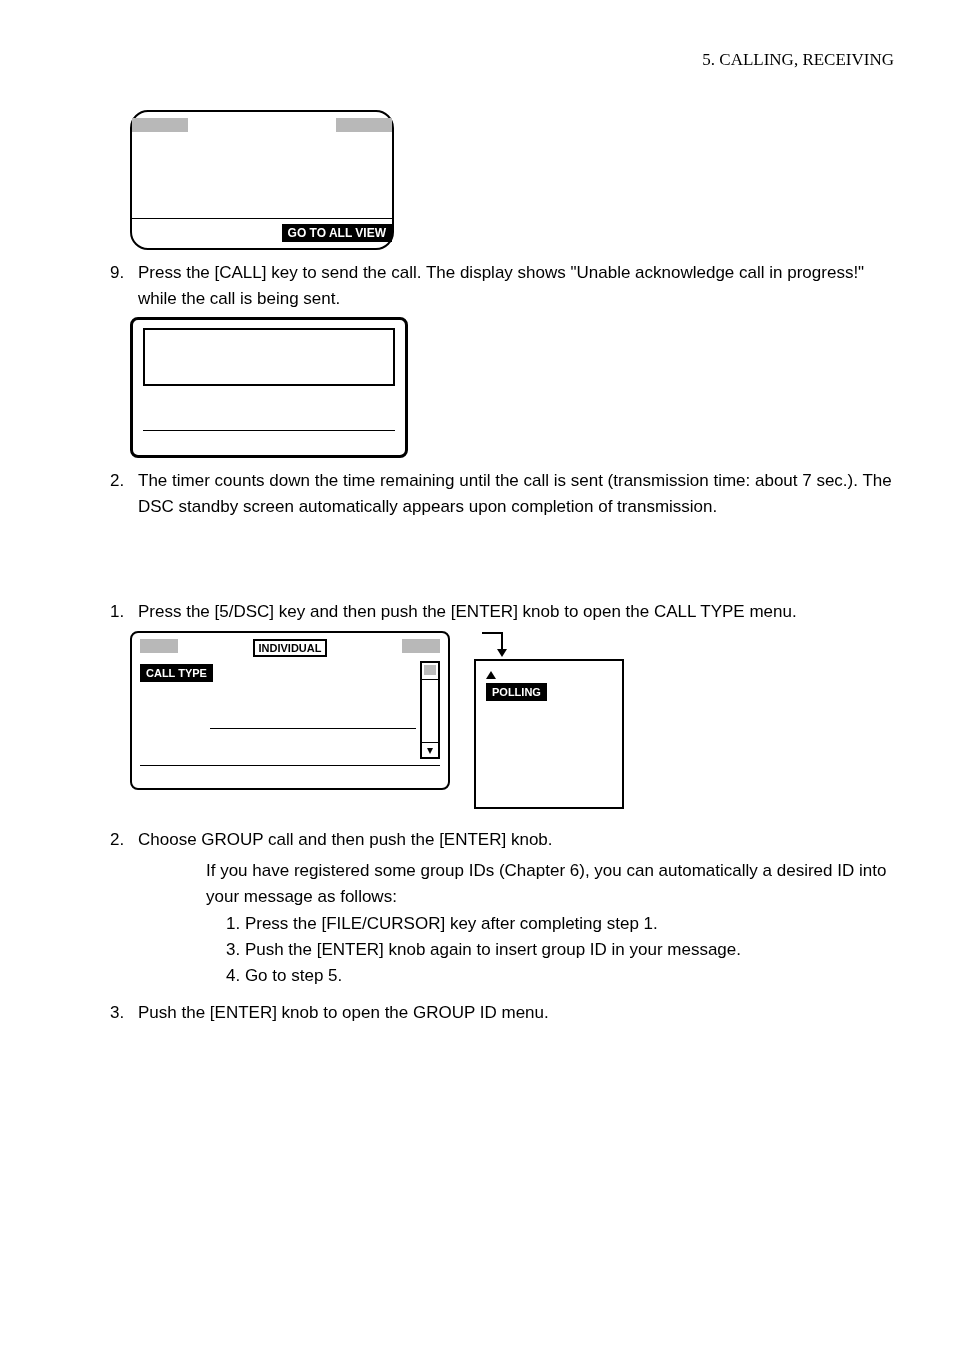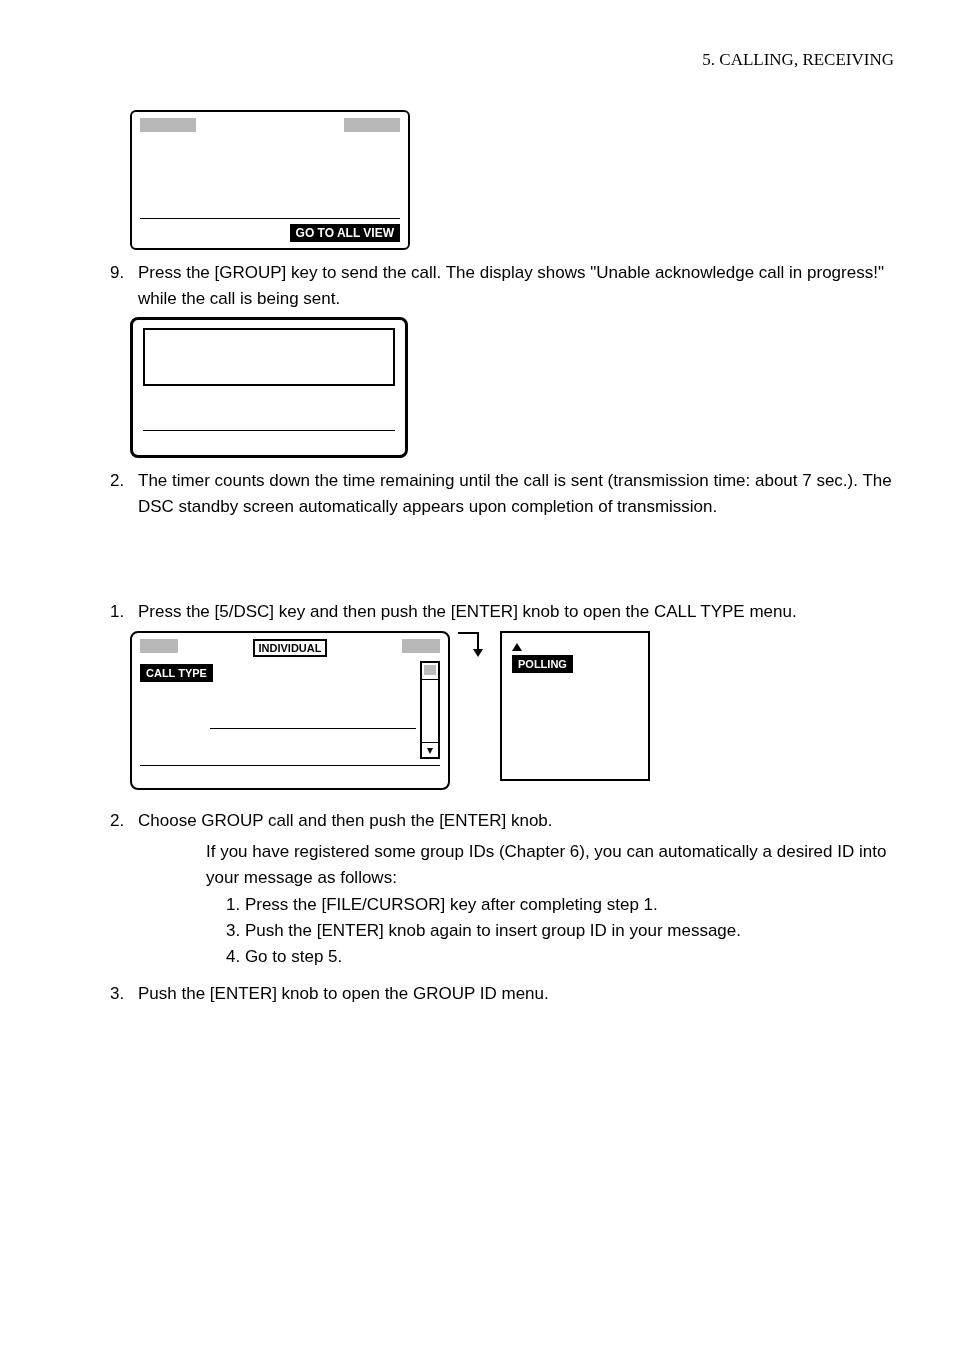--- a/index.html
+++ b/index.html
@@ -16,22 +16,22 @@
     width: 954px;
   }
   .header-right {
     text-align: right;
     font-size: 17px;
     margin-bottom: 40px;
     font-family: Liberation Serif, serif;
   }
   .screen-box {
     border: 2.5px solid #000;
-    border-radius: 6px;
-    padding: 6px 8px;
+    border-radius: 18px;
+    padding: 6px 0;
     width: 260px;
     display: block;
     margin-left: 20px;
     background: #fff;
   }
   .row-small {
     display: flex;
     justify-content: space-between;
     align-items: center;
     margin-bottom: 6px;
@@ -93,34 +93,35 @@
     padding: 8px 10px 6px 10px;
     background: #fff;
   }
   .inner-window {
     border: 2px solid #000;
     margin: 0 0 12px 0;
     height: 54px;
   }
   .panel-row {
     display: flex;
+    gap: 24px;
     align-items: flex-start;
     margin-left: 20px;
   }
   .panel-a {
     border: 2px solid #000;
     border-radius: 8px;
     width: 300px;
     padding: 6px 8px 8px 8px;
     position: relative;
     background: #fff;
   }
   .panel-b-wrap {
     display: flex;
-    flex-direction: row;
+    flex-direction: column;
     align-items: flex-start;
   }
   .panel-b {
     border: 2px solid #000;
     width: 150px;
     height: 150px;
     padding: 10px 10px;
     box-sizing: border-box;
     background: #fff;
   }
@@ -222,21 +223,21 @@
     </div>
     <div class="box1-body"></div>
     <div class="divider"></div>
     <div class="right-align">
       <span class="btn-black">GO TO ALL VIEW</span>
     </div>
   </div>
 
   <div class="numbered">
     <div class="num">9.</div>
-    <div class="txt">Press the [GROUP] key to send the call. The display shows "Unable acknowledge call in progress!" while the call is being sent.</div>
+    <div class="txt">Press the [CALL] key to send the call. The display shows "Unable acknowledge call in progress!" while the call is being sent.</div>
   </div>
 
   <div class="screen-box2">
     <div class="inner-window"></div>
     <div style="height:28px;"></div>
     <div class="divider"></div>
     <div style="height:14px;"></div>
   </div>
 
   <div class="numbered">

